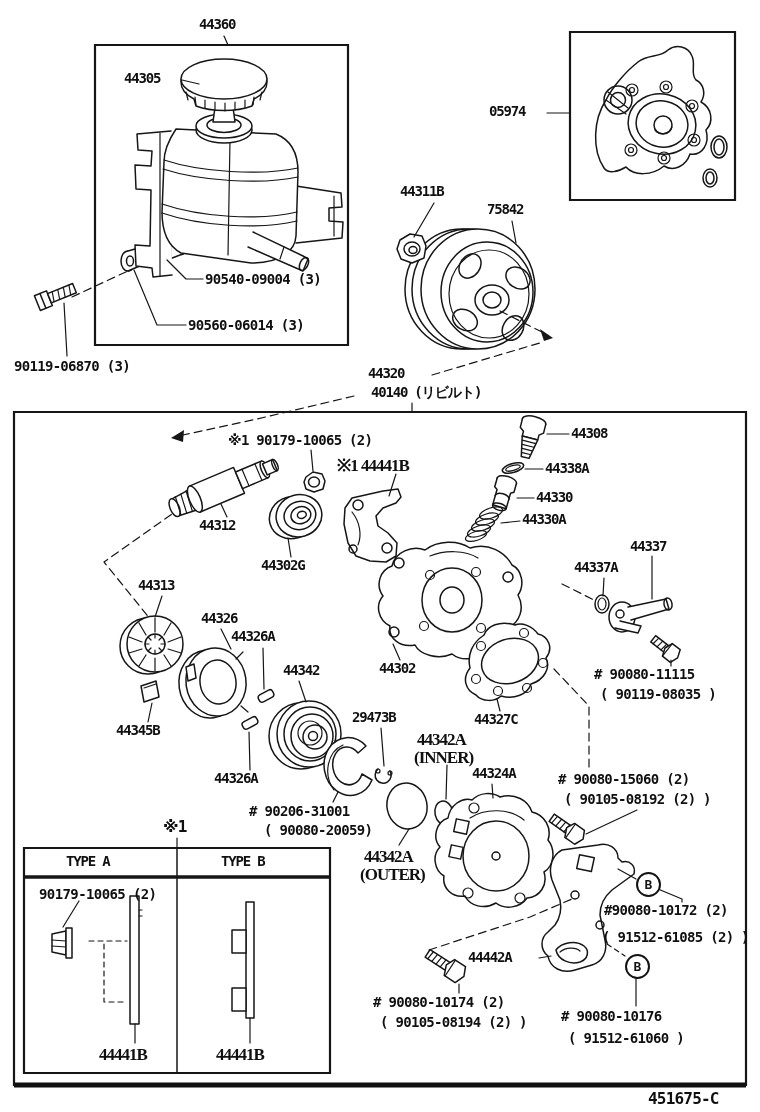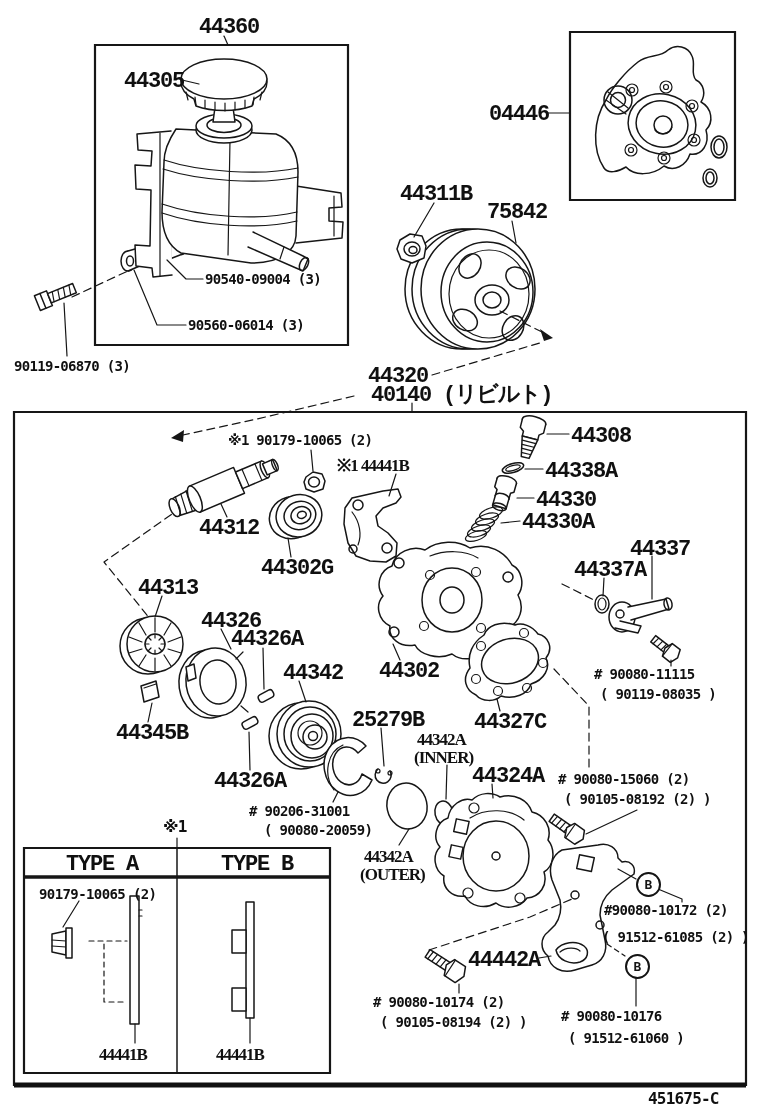--- a/index.html
+++ b/index.html
@@ -8,21 +8,21 @@
   #art{position:absolute;left:0;top:0;}
   #art *{vector-effect:non-scaling-stroke;}
   .ln{stroke:#161616;fill:none;stroke-width:1.5;stroke-linecap:round;stroke-linejoin:round;}
   .w{fill:#ffffff;}
   .bx{stroke:#161616;fill:none;stroke-width:2.2;}
   .thin{stroke-width:1.2;}
   .dash{stroke-dasharray:8 5;}
   .dash2{stroke-dasharray:5 4;}
   .ink{fill:#161616;stroke:none;}
   .lbl{position:absolute;font-weight:700;color:#101010;white-space:nowrap;line-height:1;}
-  .s18{font-size:22px;letter-spacing:-1.2px;font-family:Liberation Mono, monospace;}
+  .s18{font-size:14px;letter-spacing:-1.2px;}
   .s17{font-size:17px;letter-spacing:-1px;font-family:Liberation Serif, serif;}
   .s16{font-size:16px;letter-spacing:-0.8px;}
   .s15{font-size:14px;letter-spacing:-0.7px;}
   .s14{font-size:14px;letter-spacing:-0.6px;}
   .bmark{position:absolute;width:21px;height:21px;border:2px solid #141414;border-radius:50%;
          display:flex;align-items:center;justify-content:center;
          font-size:13px;font-weight:700;color:#141414;background:#fff;}
 </style>
 </head>
 <body>
@@ -472,21 +472,21 @@
     <rect class="ln w" x="232" y="988" width="14" height="23"></rect>
     <line class="ln thin" x1="250" y1="1018" x2="250" y2="1043"></line>
   </g>
 </svg>
 
 <div class="lbl s18" style="left:199px;top:17px">44360</div>
 <div class="lbl s18" style="left:124px;top:71px">44305</div>
 <div class="lbl s15" style="left:205px;top:272px">90540-09004 (3)</div>
 <div class="lbl s15" style="left:188px;top:318px">90560-06014 (3)</div>
 <div class="lbl s15" style="left:14px;top:359px">90119-06870 (3)</div>
-<div class="lbl s18" style="left:489px;top:104px">04446</div>
+<div class="lbl s18" style="left:489px;top:104px">05974</div>
 <div class="lbl s18" style="left:400px;top:184px">44311B</div>
 <div class="lbl s18" style="left:487px;top:202px">75842</div>
 <div class="lbl s18" style="left:368px;top:366px">44320</div>
 <div class="lbl s18" style="left:371px;top:385px">40140 (リビルト)</div>
 <div class="lbl s15" style="left:228px;top:433px">※1 90179-10065 (2)</div>
 <div class="lbl s17" style="left:337px;top:457px">※1 44441B</div>
 <div class="lbl s18" style="left:571px;top:426px">44308</div>
 <div class="lbl s18" style="left:545px;top:461px">44338A</div>
 <div class="lbl s18" style="left:536px;top:490px">44330</div>
 <div class="lbl s18" style="left:522px;top:512px">44330A</div>
@@ -496,21 +496,21 @@
 <div class="lbl s18" style="left:630px;top:539px">44337</div>
 <div class="lbl s18" style="left:574px;top:560px">44337A</div>
 <div class="lbl s15" style="left:594px;top:667px"># 90080-11115</div>
 <div class="lbl s15" style="left:600px;top:687px">( 90119-08035 )</div>
 <div class="lbl s18" style="left:201px;top:611px">44326</div>
 <div class="lbl s18" style="left:231px;top:629px">44326A</div>
 <div class="lbl s18" style="left:283px;top:663px">44342</div>
 <div class="lbl s18" style="left:379px;top:661px">44302</div>
 <div class="lbl s18" style="left:474px;top:712px">44327C</div>
 <div class="lbl s18" style="left:116px;top:723px">44345B</div>
-<div class="lbl s18" style="left:352px;top:710px">25279B</div>
+<div class="lbl s18" style="left:352px;top:710px">29473B</div>
 <div class="lbl s18" style="left:214px;top:771px">44326A</div>
 <div class="lbl s17" style="left:417px;top:731px">44342A</div>
 <div class="lbl s17" style="left:414px;top:749px">(INNER)</div>
 <div class="lbl s18" style="left:472px;top:766px">44324A</div>
 <div class="lbl s15" style="left:558px;top:772px"># 90080-15060 (2)</div>
 <div class="lbl s15" style="left:564px;top:792px">( 90105-08192 (2) )</div>
 <div class="lbl s15" style="left:249px;top:804px"># 90206-31001</div>
 <div class="lbl s15" style="left:264px;top:823px">( 90080-20059)</div>
 <div class="lbl s17" style="left:364px;top:848px">44342A</div>
 <div class="lbl s17" style="left:360px;top:866px">(OUTER)</div>

